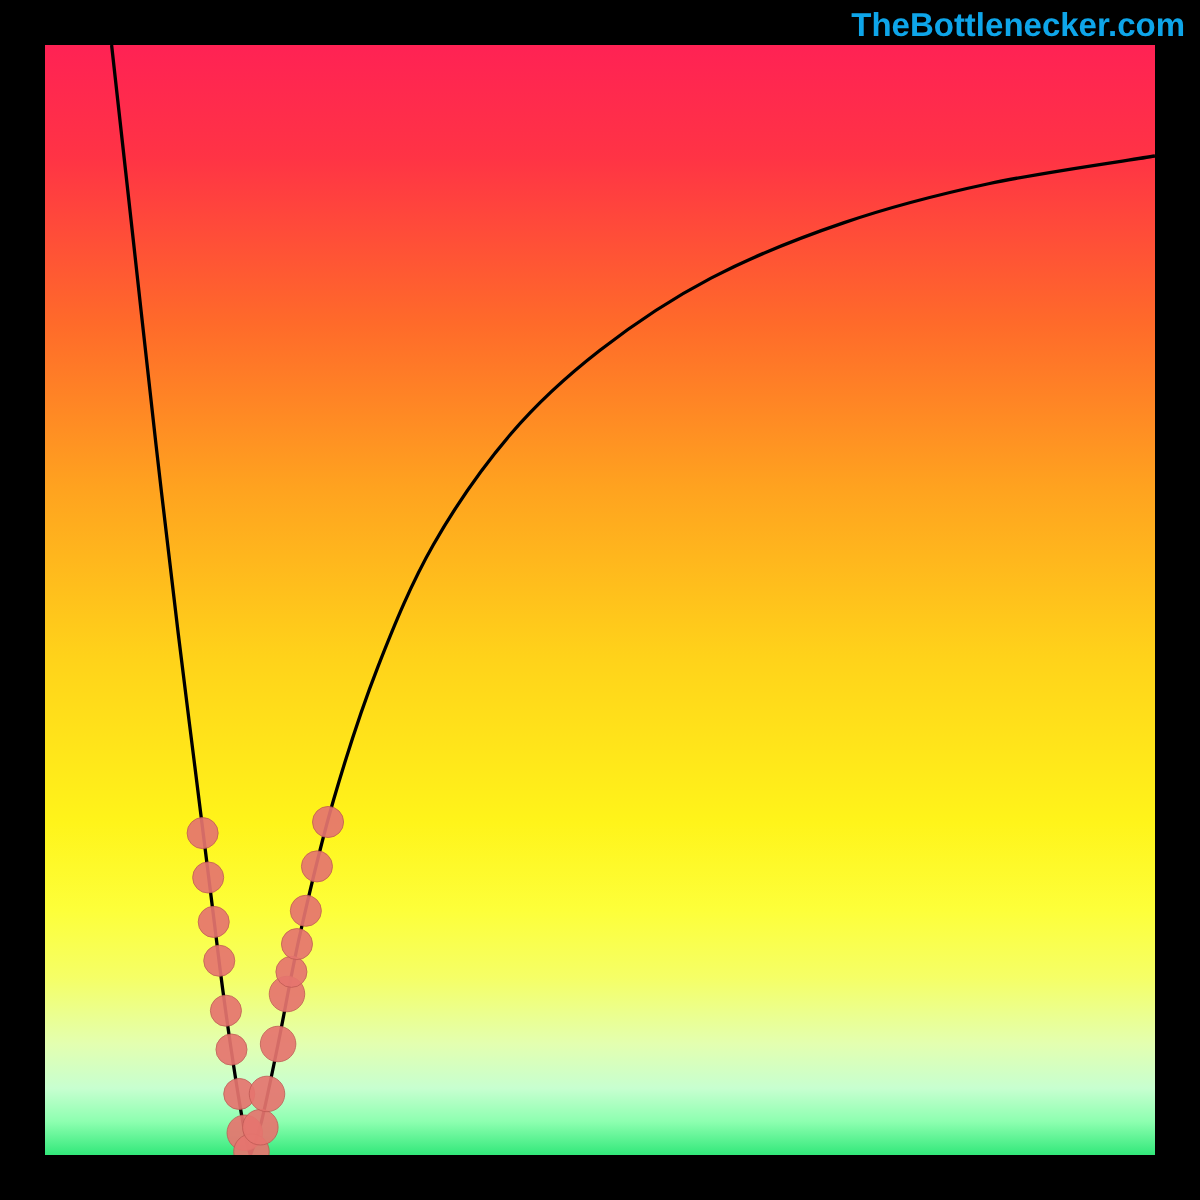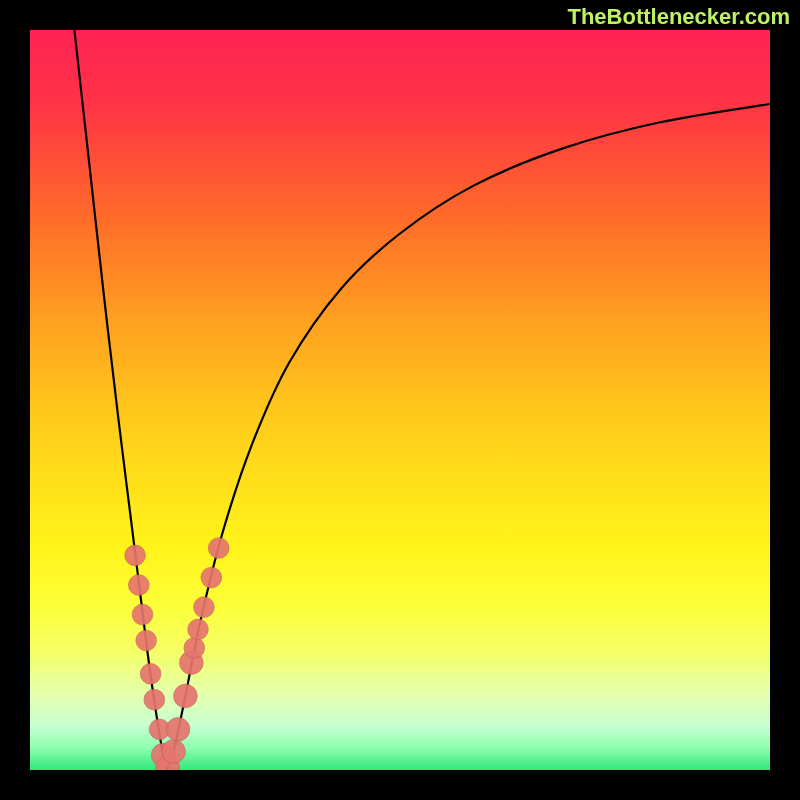--- a/index.html
+++ b/index.html
@@ -7,21 +7,21 @@
   .container {
     width: 800px;
     height: 800px;
     position: relative;
     background: #000;
   }
   .watermark {
     position: absolute;
     top: 4px;
     right: 10px;
-    color: #bef264;
+    color: #0ea5e9;
     font-family: Arial, Helvetica, sans-serif;
     font-size: 22px;
     font-weight: 600;
     z-index: 10;
   }
   .plot-area {
     position: absolute;
     left: 30px;
     top: 30px;
     width: 740px;

